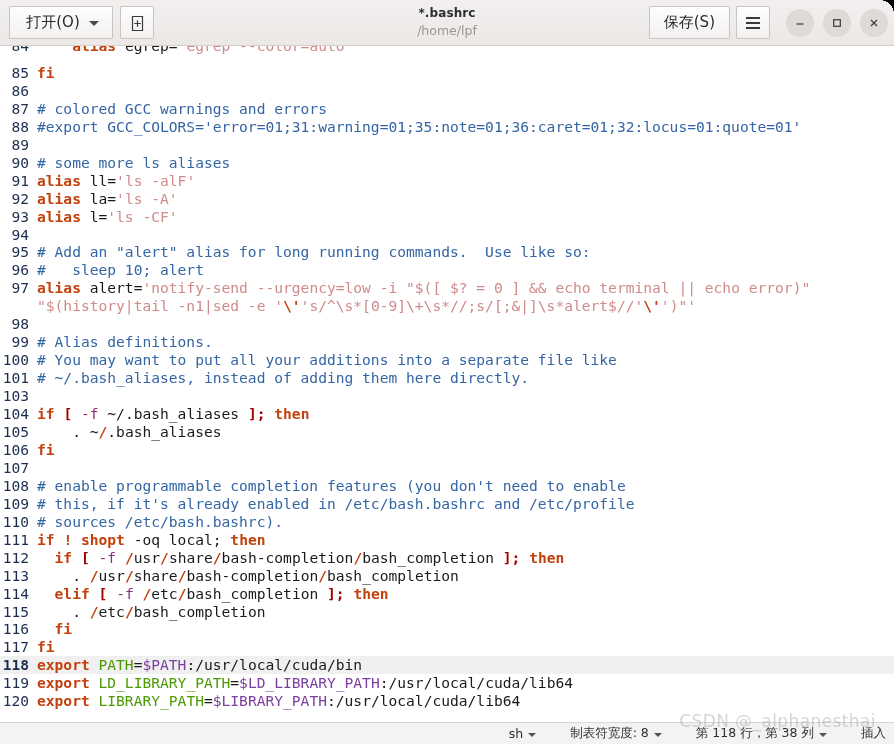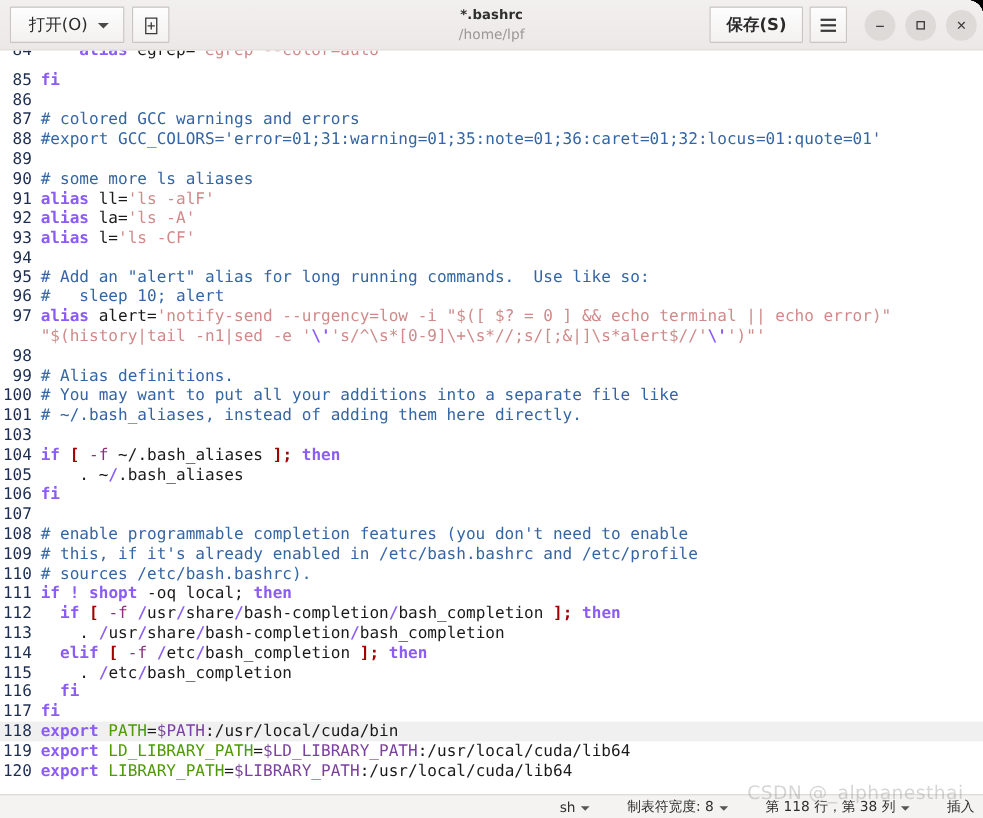--- a/index.html
+++ b/index.html
@@ -40,21 +40,21 @@
   .btn-open { padding: 0 11px 0 14px; gap: 9px; min-width: 104px; }
   .btn-open .lbl { font-size: 15px; color: #2a2a2a; }
   .chev {
     width: 0; height: 0;
     border-left: 5px solid transparent;
     border-right: 5px solid transparent;
     border-top: 5px solid #4a4a4a;
     margin-top: 2px;
   }
   .btn-icon { width: 34px; padding: 0; }
-  .btn-save { padding: 0 14px; font-size: 15px; font-weight: bold; }
+  .btn-save { padding: 0 14px; font-size: 15px; }
 
   .newdoc-glyph {
     width: 15px; height: 16px;
     position: relative;
   }
   .newdoc-glyph svg { display:block; }
 
   .hamburger { display:flex; flex-direction:column; gap:3px; }
   .hamburger i { display:block; width:14px; height:2px; background:#3a3a3a; }
 
@@ -119,25 +119,25 @@
   }
   .row.cur { background: #f0f0f0; }
   .gut {
     width: 33px;
     flex: 0 0 33px;
     text-align: right;
     color: #1d2d4f;
     padding-right: 4px;
     user-select: none;
   }
-  .gut.b { font-weight: normal; }
+  .gut.b { font-weight: bold; }
   .code { flex: 1 1 auto; padding-left: 4px; color: #1a1a1a; white-space: pre-wrap; }
 
   
-  .kw   { color: #8b5cf6; font-weight: bold; }   
+  .kw   { color: #c2410c; font-weight: bold; }   
   .cmt  { color: #3465a4; }                       
   .str  { color: #d08a8a; }
   .var  { color: #7b3fa0; }                       
   .name { color: #4e9a06; }                       
   .plain{ color: #1a1a1a; }
   .opt  { color: #8a2f7a; }                       
   .punct{ color: #a10000; font-weight: bold; }
 
   .toprow { height: 9px; overflow: hidden; }
   .toprow .code, .toprow .gut { transform: translateY(-9px); }

